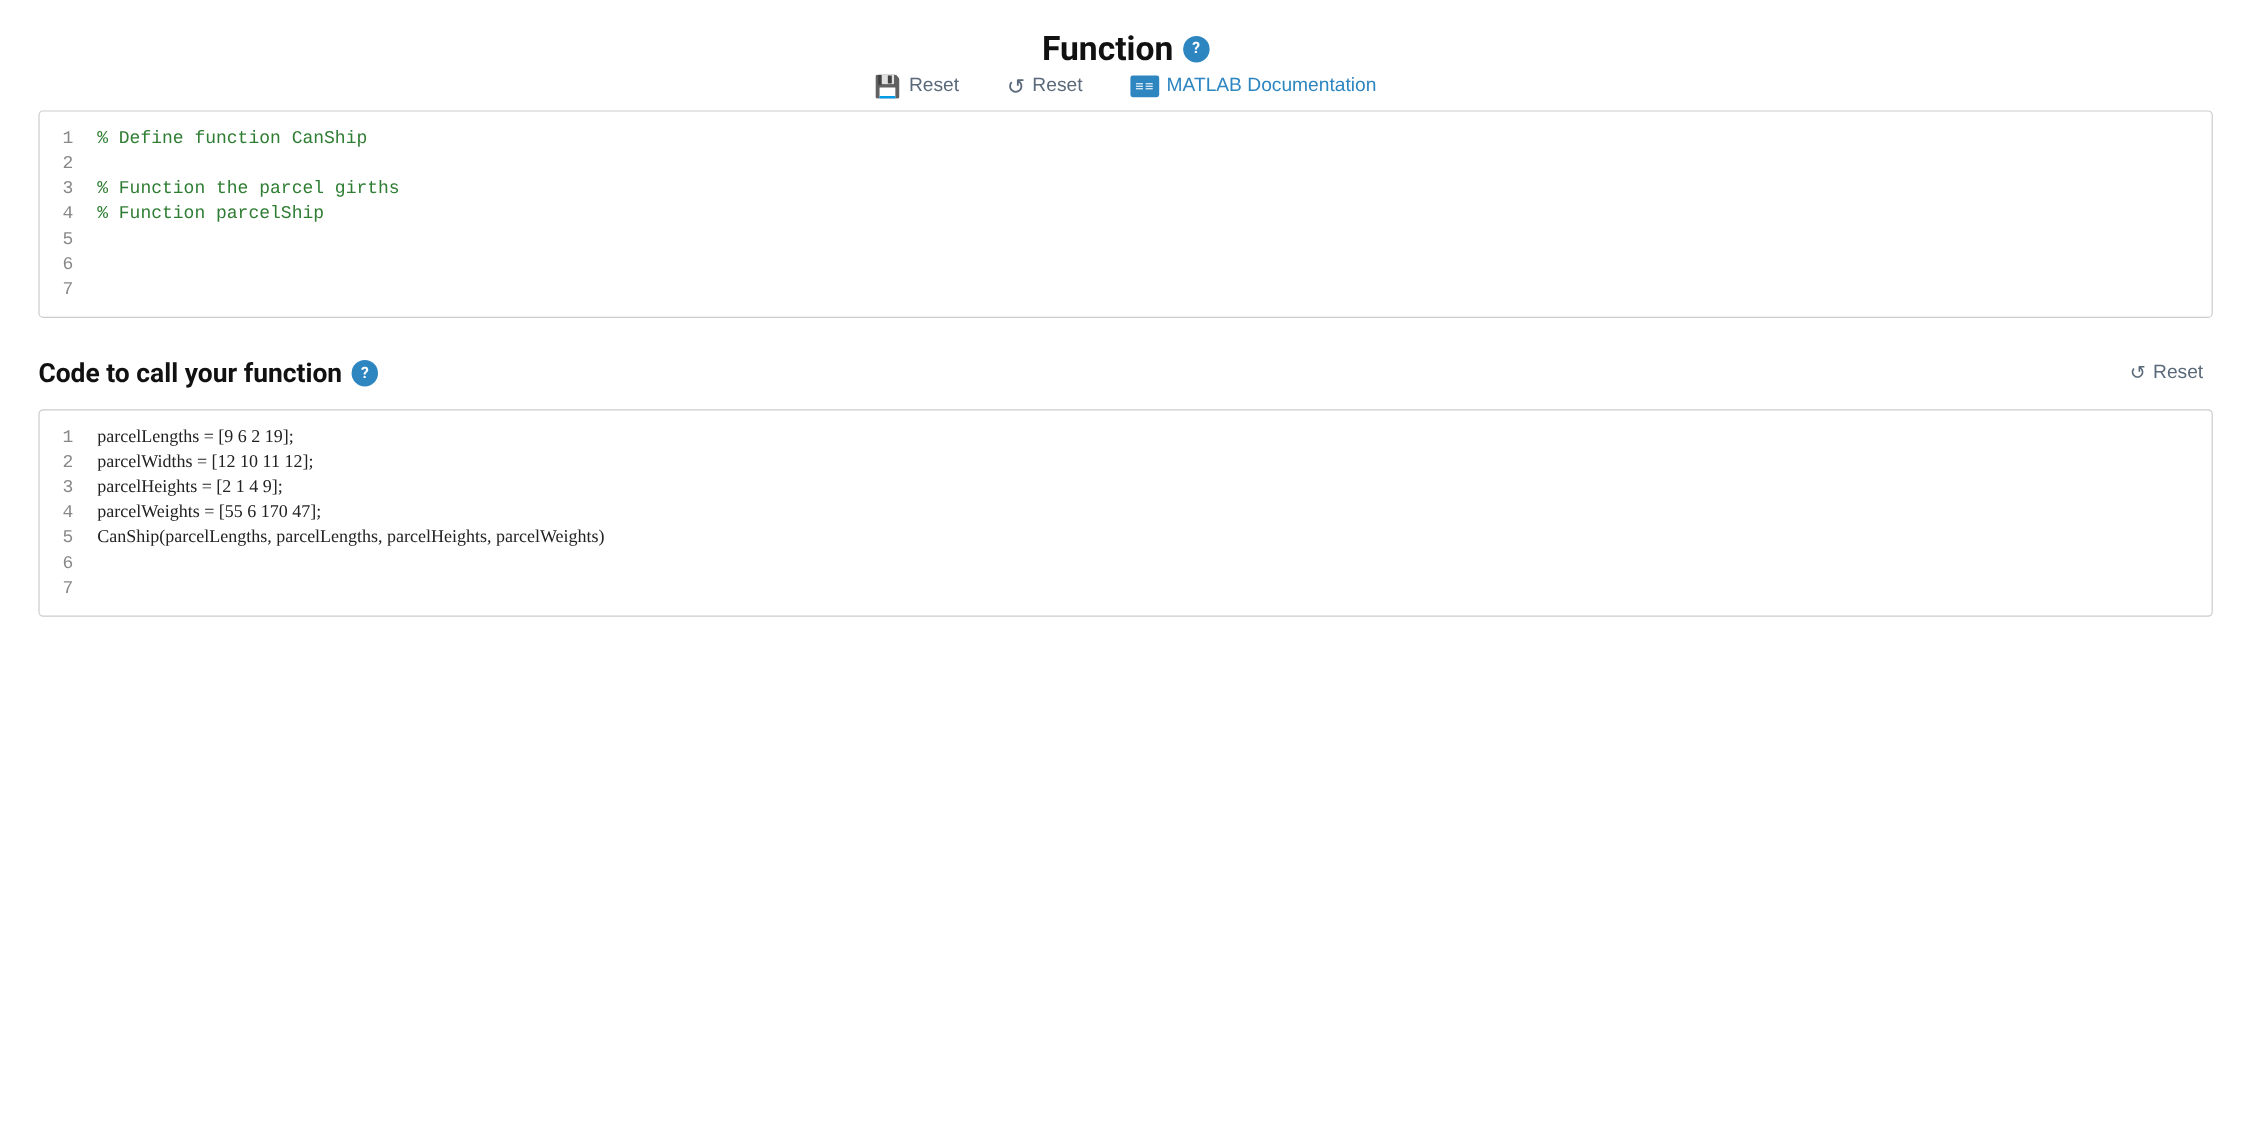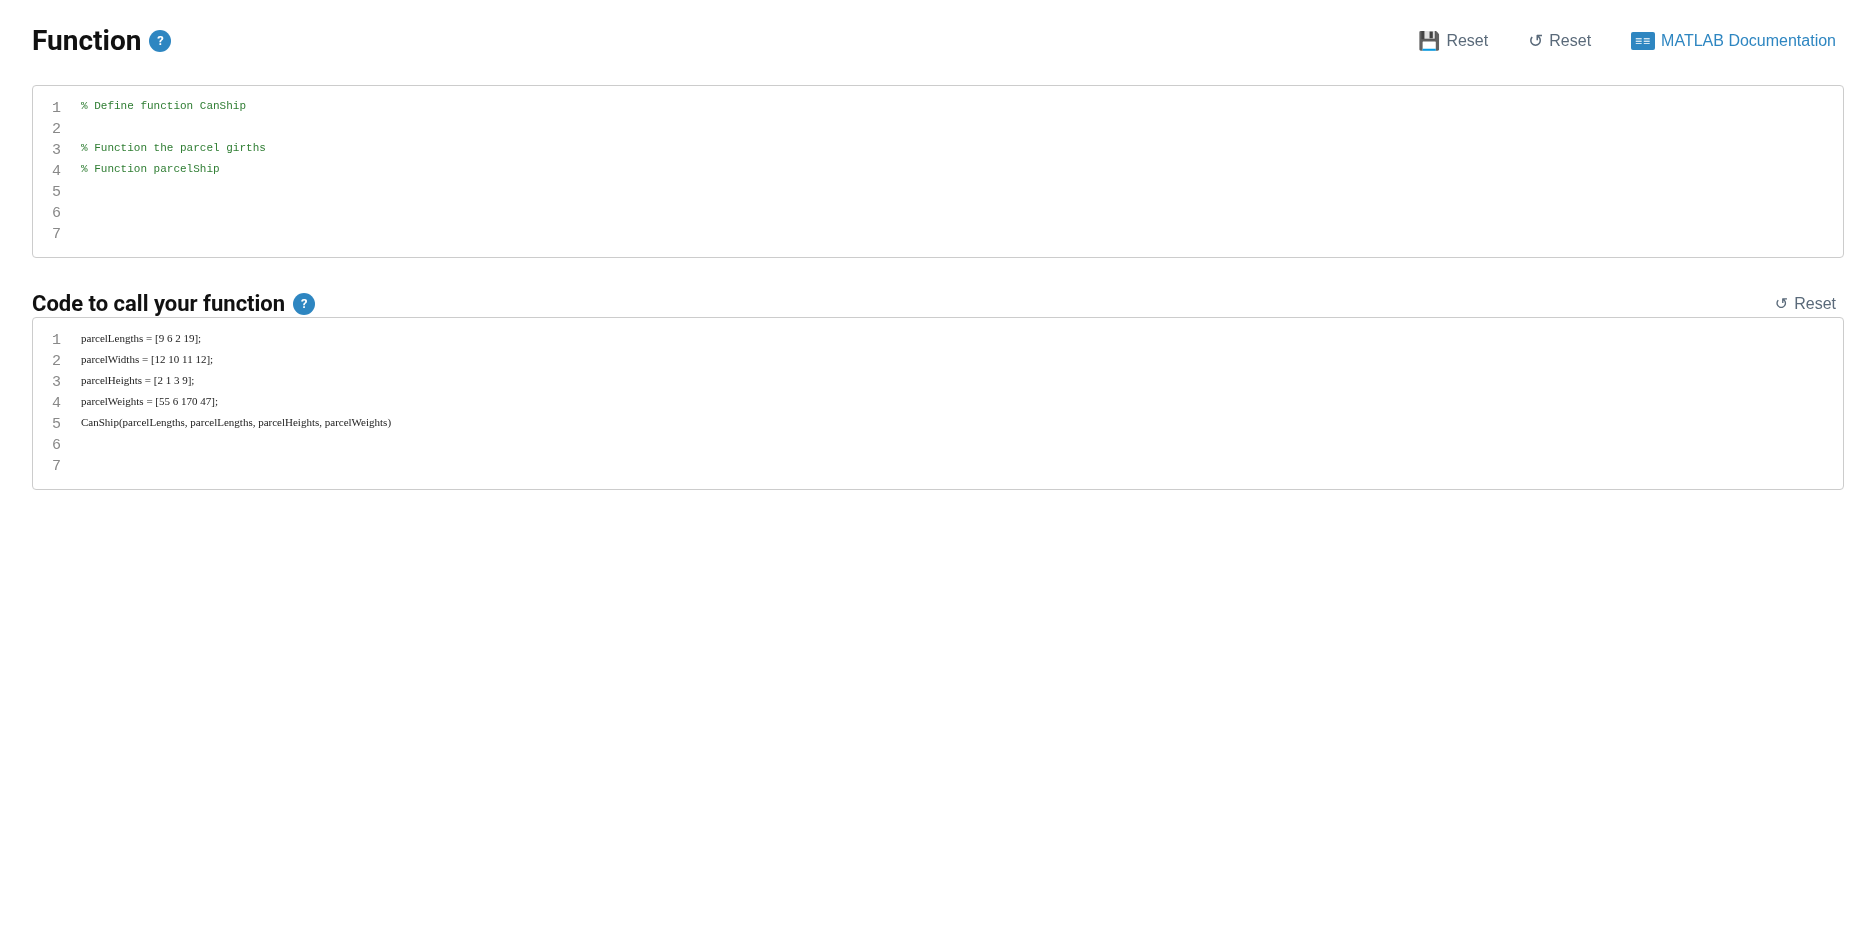--- a/index.html
+++ b/index.html
@@ -12,21 +12,22 @@
       font-family: -apple-system, BlinkMacSystemFont, 'Segoe UI', Roboto, sans-serif;
       background: #ffffff;
       color: #333;
       padding: 24px 32px;
     }
 
     .header {
       display: flex;
       align-items: center;
       justify-content: space-between;
-      margin-bottom: 28px;
+      margin-bottom: 5px;
+      flex-direction: column;
     }
 
     .header-left {
       display: flex;
       align-items: center;
       gap: 8px;
     }
 
     .header-title {
       font-size: 28px;
@@ -112,35 +113,36 @@
       font-family: 'Courier New', Courier, monospace;
       font-size: 15px;
       vertical-align: top;
       user-select: none;
     }
 
     .line-content {
       display: table-cell;
       padding: 2px 8px 2px 8px;
       font-family: 'Courier New', Courier, monospace;
-      font-size: 11px;
+      font-size: 15px;
       color: #2e7d32;
       vertical-align: top;
       white-space: pre;
     }
 
     .line-content.code-black {
       color: #222;
       font-family: Liberation Serif, serif;
     }
 
     .section-header {
       display: flex;
       align-items: center;
       justify-content: space-between;
+      margin-bottom: 16px;
     }
 
     .section-title-left {
       display: flex;
       align-items: center;
       gap: 8px;
     }
 
     .section-title {
       font-size: 22px;
@@ -235,21 +237,21 @@
   <div class="code-line">
         <div class="line-num">1</div>
         <div class="line-content code-black">parcelLengths = [9 6 2 19];</div>
       </div>
       <div class="code-line">
         <div class="line-num">2</div>
         <div class="line-content code-black">parcelWidths = [12 10 11 12];</div>
       </div>
       <div class="code-line">
         <div class="line-num">3</div>
-        <div class="line-content code-black">parcelHeights = [2 1 3 9];</div>
+        <div class="line-content code-black">parcelHeights = [2 1 4 9];</div>
       </div>
       <div class="code-line">
         <div class="line-num">4</div>
         <div class="line-content code-black">parcelWeights = [55 6 170 47];</div>
       </div>
       <div class="code-line">
         <div class="line-num">5</div>
         <div class="line-content code-black">CanShip(parcelLengths, parcelLengths, parcelHeights, parcelWeights)</div>
       </div>
       <div class="code-line">

